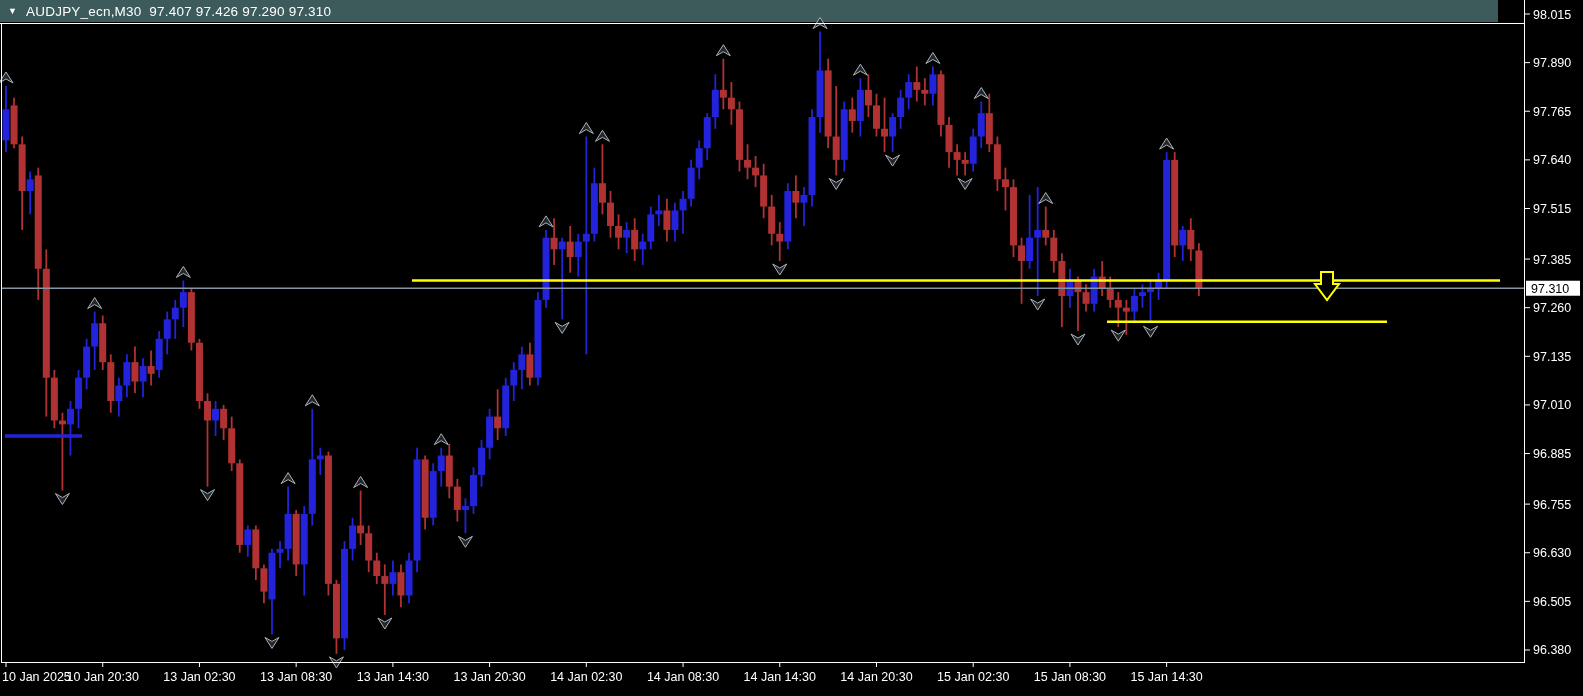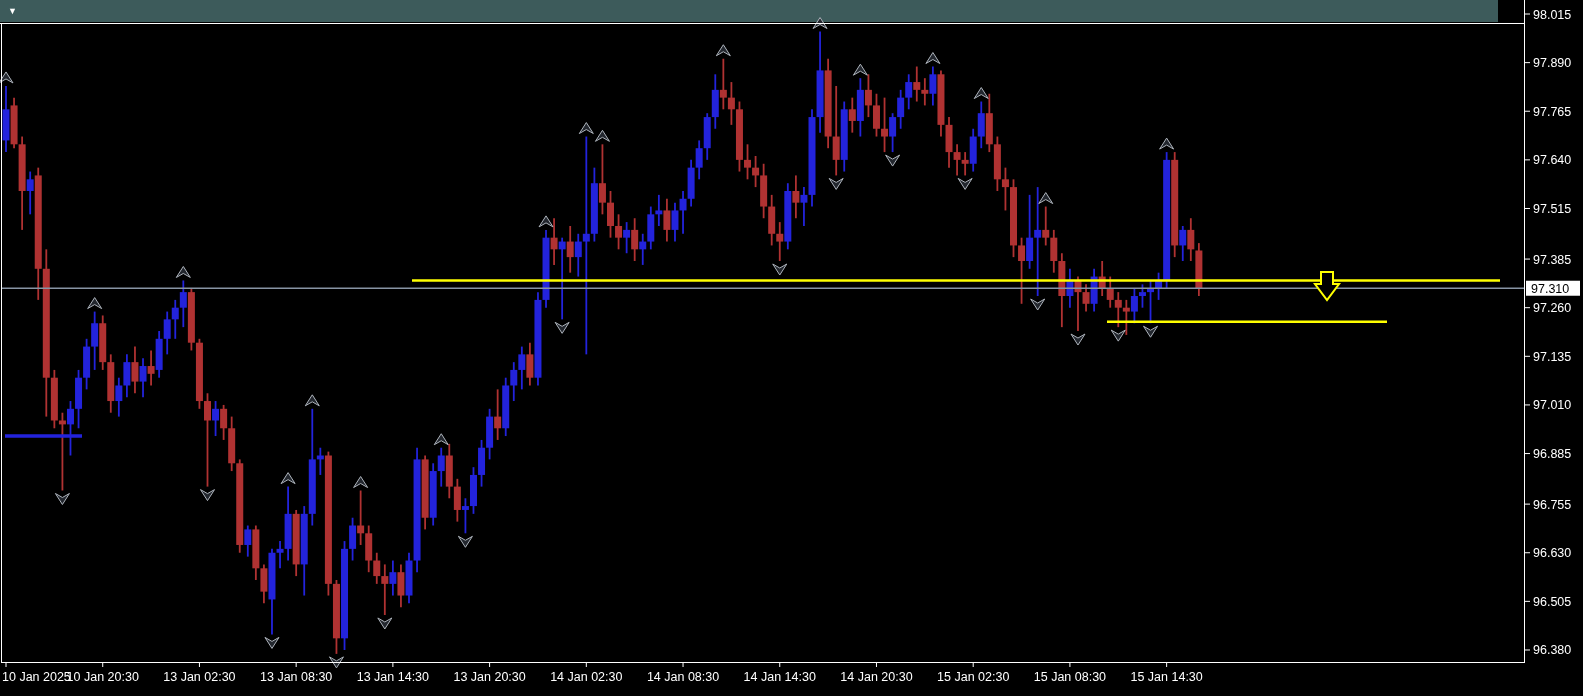--- a/index.html
+++ b/index.html
@@ -13,20 +13,21 @@
   .titlebar .ttl{white-space:pre;}
   #chart-svg{position:absolute;left:0;top:0;}
   text{font-family:"Liberation Sans",sans-serif;}
 </style>
 </head>
 <body>
 
 <div id="stage">
   <div class="titlebar">
     <span class="tri">▼</span>
+    <span class="ttl">AUDJPY_ecn,M30  97.407 97.426 97.290 97.310</span>
   </div>
   <svg id="chart-svg" width="1583" height="696">
       <g>
         <g>
           <line x1="6" y1="85.96545822312262" x2="6" y2="152.09273377937038" stroke="#2323dc" stroke-width="1.8"></line>
           <rect x="2.5" y="109.30449665474013" width="7" height="31.118717908821495" fill="#2323dc"></rect>
         </g>
         <g>
           <line x1="14.06" y1="97.63497743893139" x2="14.06" y2="148.2028940407656" stroke="#b03232" stroke-width="1.8"></line>
           <rect x="10.56" y="105.41465691613537" width="7" height="38.89839738602548" fill="#b03232"></rect>

